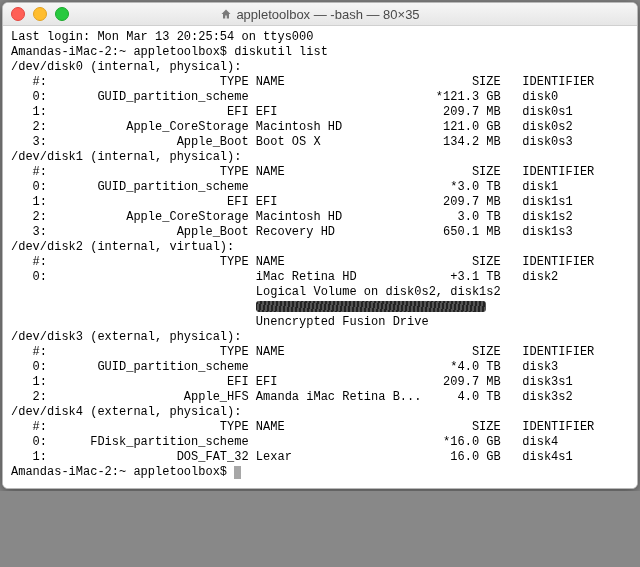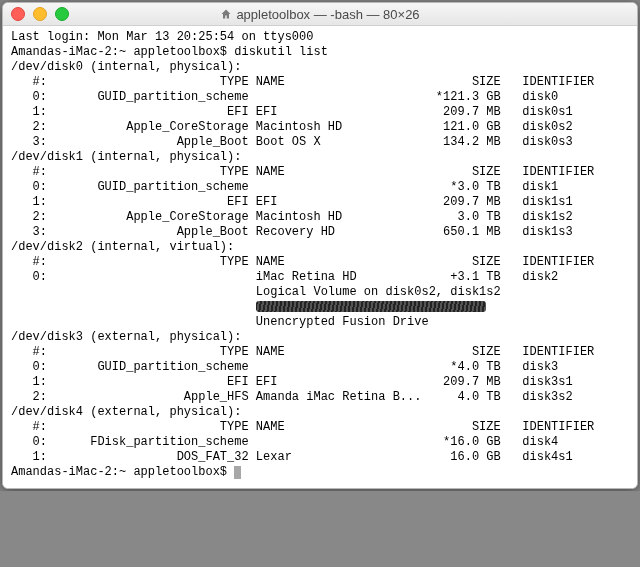--- a/index.html
+++ b/index.html
@@ -95,18 +95,18 @@
       <div class="dot red"></div>
       <div class="dot yellow"></div>
       <div class="dot green"></div>
     </div>
     <div class="title">
       <span class="home-icon">
         <svg viewBox="0 0 16 16" width="12" height="12">
             <path fill="#7a7a7a" d="M8 2 L14 8 L12 8 L12 14 L9 14 L9 10 L7 10 L7 14 L4 14 L4 8 L2 8 Z"></path>
           </svg>
       </span>
-      <span>appletoolbox — -bash — 80×26</span>
+      <span>appletoolbox — -bash — 80×35</span>
     </div>
   </div>
 
   <div class="term" id="term"><div class="row">Last login: Mon Mar 13 20:25:54 on ttys000</div><div class="row">Amandas-iMac-2:~ appletoolbox$ diskutil list</div><div class="row">/dev/disk0 (internal, physical):</div><div class="row">   #:                        TYPE NAME                          SIZE   IDENTIFIER</div><div class="row">   0:       GUID_partition_scheme                          *121.3 GB   disk0</div><div class="row">   1:                         EFI EFI                       209.7 MB   disk0s1</div><div class="row">   2:           Apple_CoreStorage Macintosh HD              121.0 GB   disk0s2</div><div class="row">   3:                  Apple_Boot Boot OS X                 134.2 MB   disk0s3</div><div class="row"></div><div class="row">/dev/disk1 (internal, physical):</div><div class="row">   #:                        TYPE NAME                          SIZE   IDENTIFIER</div><div class="row">   0:       GUID_partition_scheme                            *3.0 TB   disk1</div><div class="row">   1:                         EFI EFI                       209.7 MB   disk1s1</div><div class="row">   2:           Apple_CoreStorage Macintosh HD                3.0 TB   disk1s2</div><div class="row">   3:                  Apple_Boot Recovery HD               650.1 MB   disk1s3</div><div class="row"></div><div class="row">/dev/disk2 (internal, virtual):</div><div class="row">   #:                        TYPE NAME                          SIZE   IDENTIFIER</div><div class="row">   0:                             iMac Retina HD             +3.1 TB   disk2</div><div class="row">                                  Logical Volume on disk0s2, disk1s2</div><div class="row">&nbsp;&nbsp;&nbsp;&nbsp;&nbsp;&nbsp;&nbsp;&nbsp;&nbsp;&nbsp;&nbsp;&nbsp;&nbsp;&nbsp;&nbsp;&nbsp;&nbsp;&nbsp;&nbsp;&nbsp;&nbsp;&nbsp;&nbsp;&nbsp;&nbsp;&nbsp;&nbsp;&nbsp;&nbsp;&nbsp;&nbsp;&nbsp;&nbsp;&nbsp;<span class="redact"></span></div><div class="row">                                  Unencrypted Fusion Drive</div><div class="row"></div><div class="row">/dev/disk3 (external, physical):</div><div class="row">   #:                        TYPE NAME                          SIZE   IDENTIFIER</div><div class="row">   0:       GUID_partition_scheme                            *4.0 TB   disk3</div><div class="row">   1:                         EFI EFI                       209.7 MB   disk3s1</div><div class="row">   2:                   Apple_HFS Amanda iMac Retina B...     4.0 TB   disk3s2</div><div class="row"></div><div class="row">/dev/disk4 (external, physical):</div><div class="row">   #:                        TYPE NAME                          SIZE   IDENTIFIER</div><div class="row">   0:      FDisk_partition_scheme                           *16.0 GB   disk4</div><div class="row">   1:                  DOS_FAT_32 Lexar                      16.0 GB   disk4s1</div><div class="row"></div><div class="row"><span>Amandas-iMac-2:~ appletoolbox$ </span><span class="cursor"></span></div></div>
 </div>
 
 </body></html>

